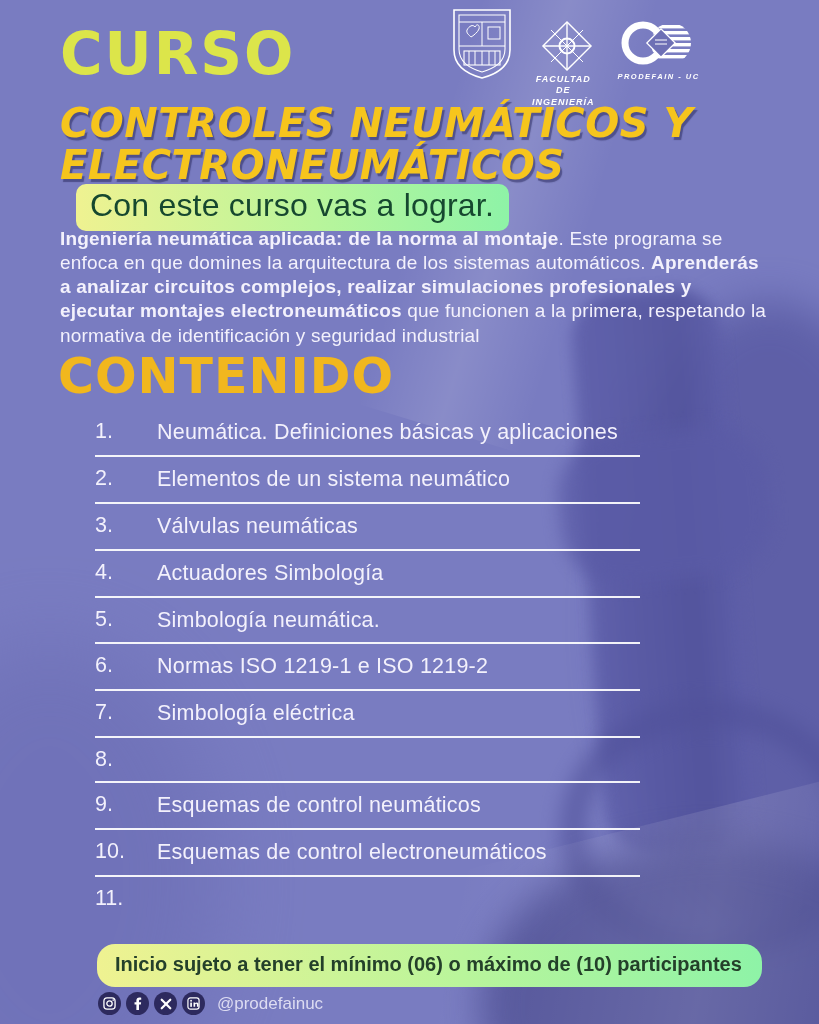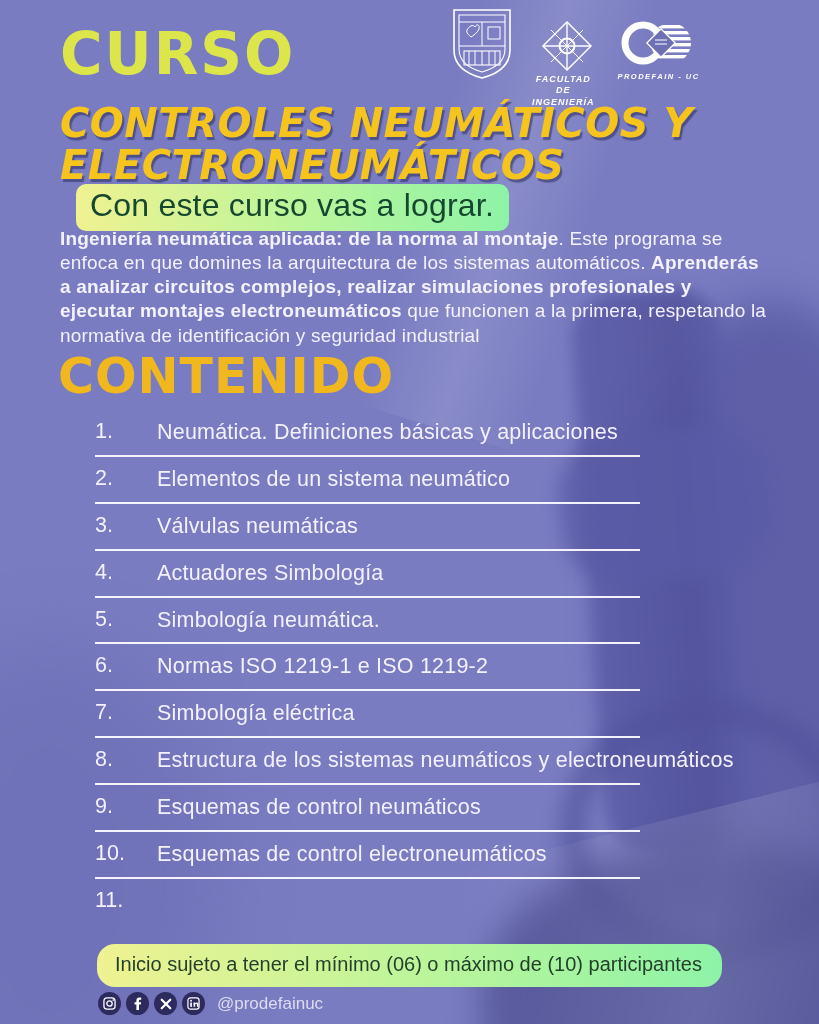--- a/index.html
+++ b/index.html
@@ -73,21 +73,21 @@
   .pill{
     position:absolute; display:inline-block;
     background:linear-gradient(90deg, var(--pill-from) 0%, var(--pill-mid) 55%, var(--pill-to) 100%);
     color:var(--pill-text);
   }
   .pill-top{
     top:184px; left:60px; font-size:32px; font-weight:normal;
     padding:3px 15px 7px 14px; border-radius:10px; letter-spacing:.2px;margin-left:16px;
   }
   .pill-bottom{
-    top:944px; left:97px; font-size:20px; font-weight:normal;
+    top:944px; left:97px; font-size:20px; font-weight:bold;
     padding:9px 20px 11px 18px; border-radius:18px; color:#24402a;
   }
   
   .intro{
     position:absolute; top:227px; left:60px; width:708px;
     font-size:19px; line-height:1.27; color:var(--body-text); letter-spacing:.2px;
   }
   .intro b{font-weight:bold;}
   
   .content-heading{
@@ -242,21 +242,20 @@
       </li>
       <li>
         <div class="row">
           <span class="num">7.</span>
           <span class="txt">Simbología eléctrica</span>
         </div>
       </li>
       <li>
         <div class="row">
           <span class="num">8.</span>
-          <span class="txt">Estructura de los sistemas neumáticos y electroneumáticos</span>
         </div>
       </li>
       <li>
         <div class="row">
           <span class="num">9.</span>
           <span class="txt">Esquemas de control neumáticos</span>
         </div>
       </li>
       <li>
         <div class="row">

